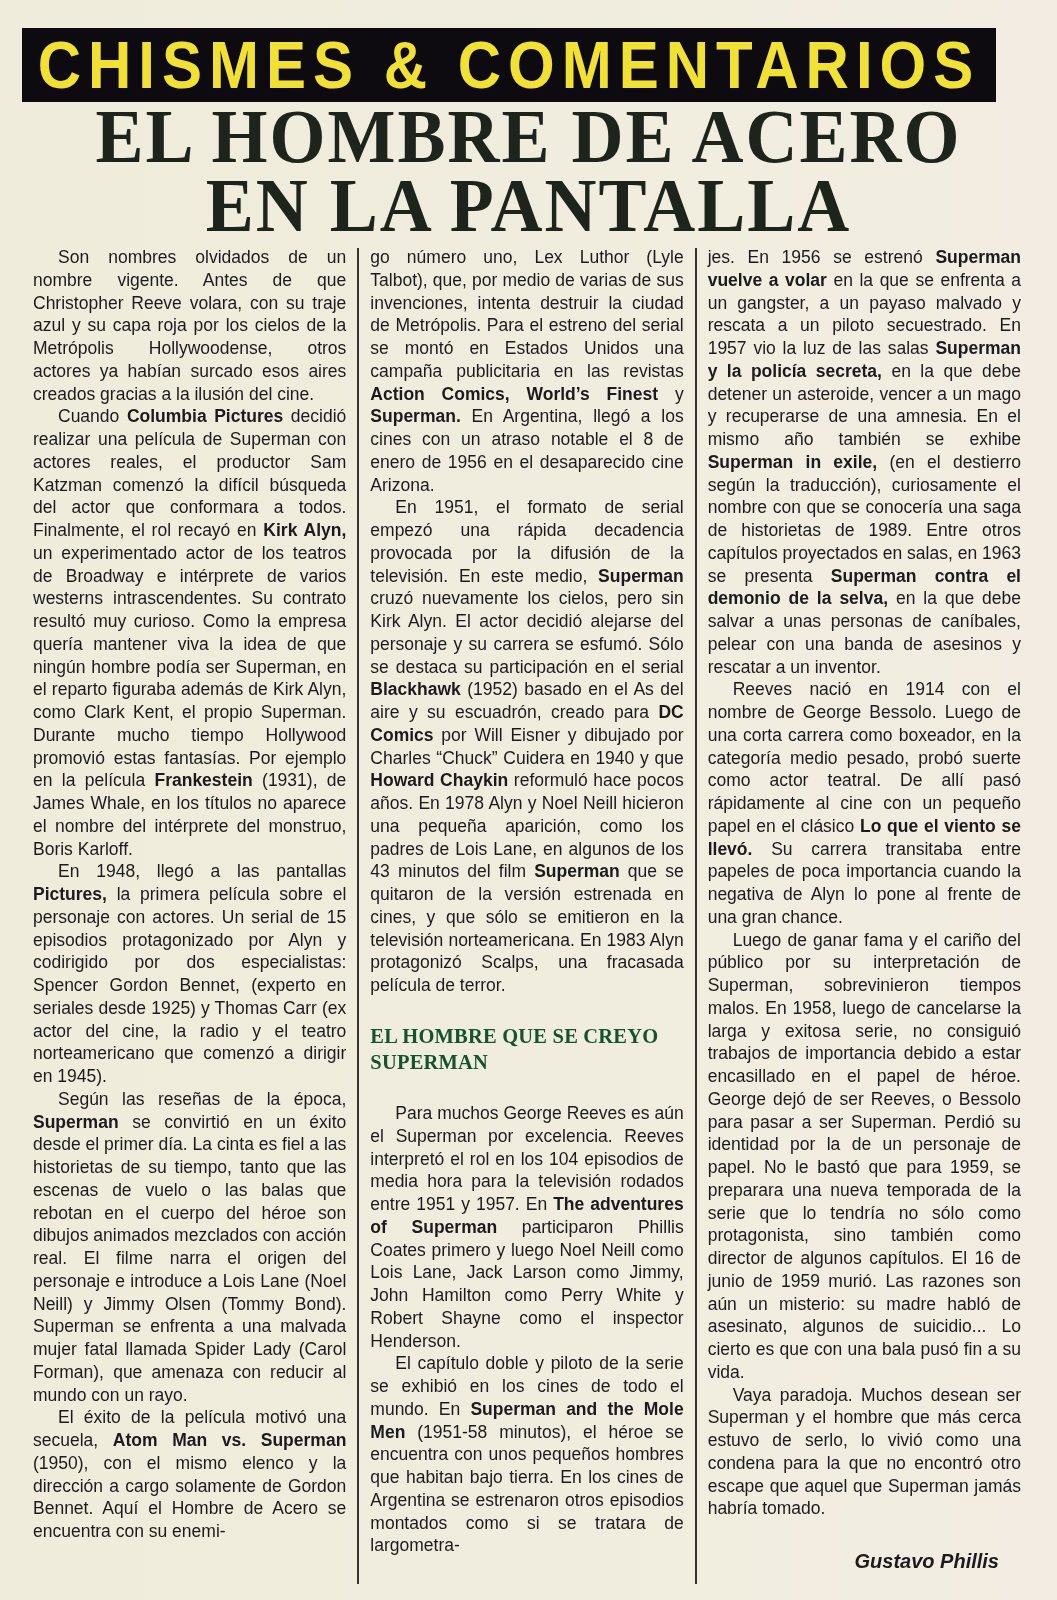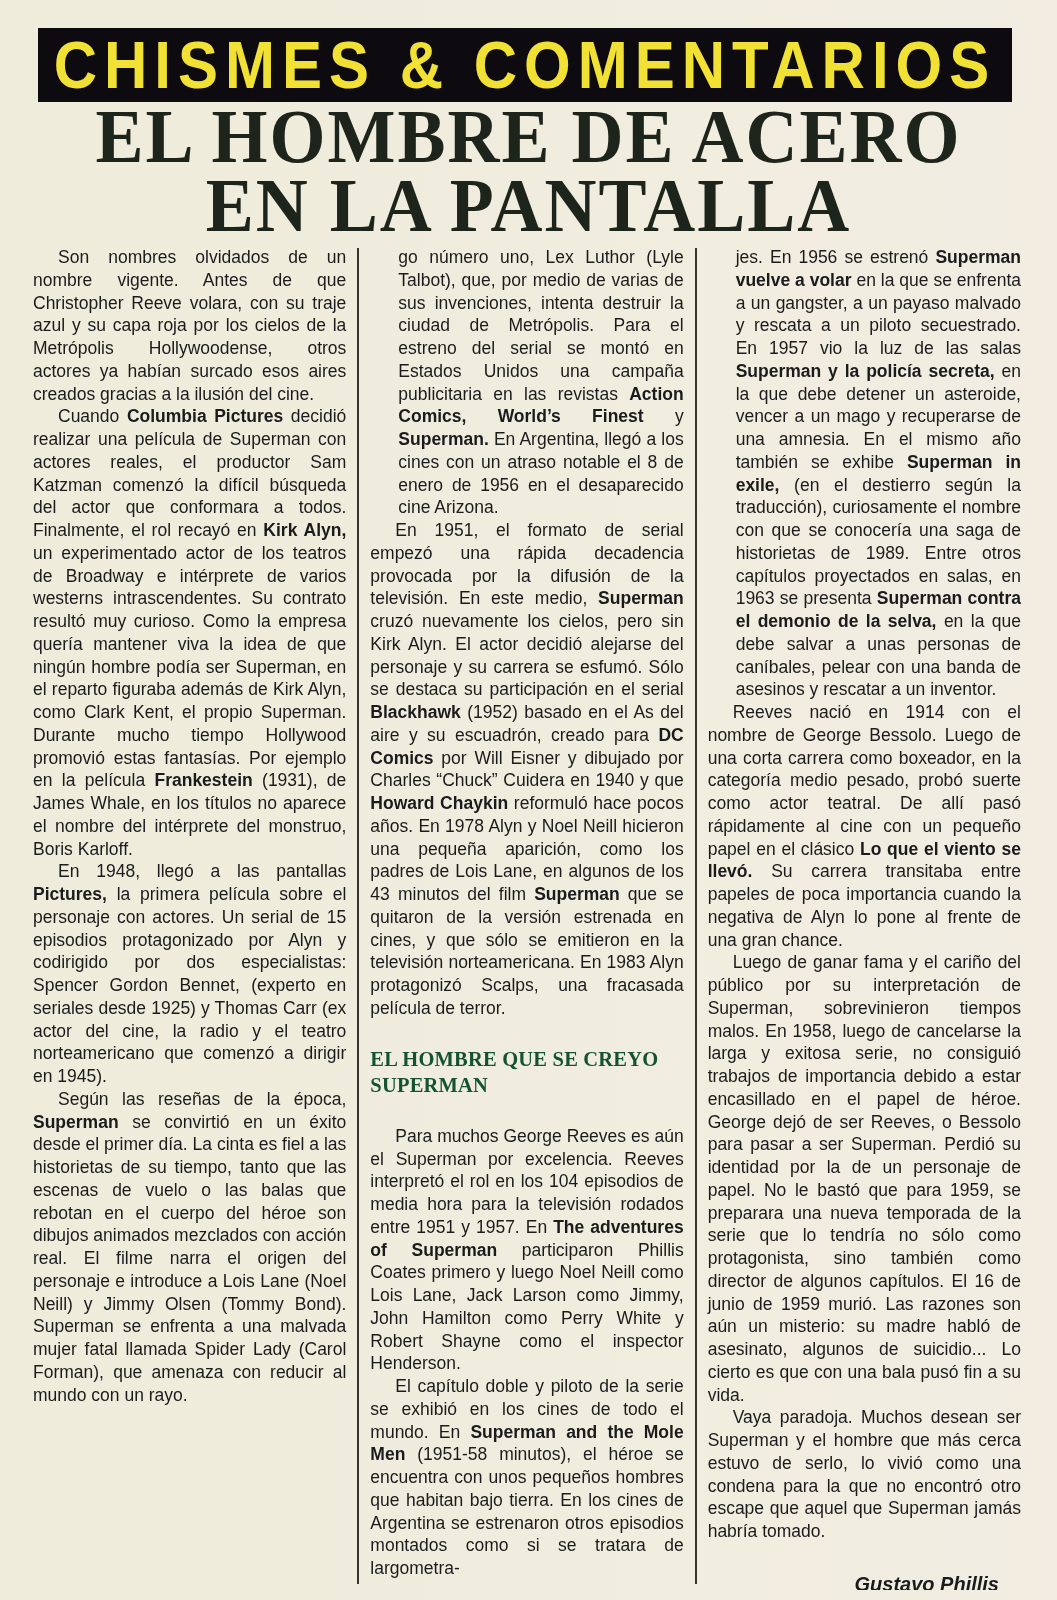--- a/index.html
+++ b/index.html
@@ -12,21 +12,21 @@
   }
   *{box-sizing:border-box;}
   html,body{margin:0;padding:0;}
   body{
     width:1057px;height:1600px;
     background:linear-gradient(90deg,#efecdb 0%,#f1eddf 70%,#f2ece2 100%);
     font-family:"Liberation Sans",sans-serif;
     overflow:hidden;position:relative;
   }
   .banner{
-    position:absolute;left:38px;top:28px;width:974px;height:74px;
+    position:absolute;left:22px;top:28px;width:974px;height:74px;
     background:var(--banner-bg);
     display:flex;align-items:center;justify-content:center;
   }
   .banner-text{
     color:var(--banner-text);
     font-weight:800;font-size:60px;letter-spacing:7px;white-space:nowrap;
     transform:scaleY(1.12);
     font-family:"Liberation Sans",sans-serif;
   }
   .headline{
@@ -43,21 +43,21 @@
   }
   .col{
     flex:1 1 0;
     text-align:justify;
     font-size:17.5px;line-height:1.3;
     color:var(--body-text);
     hyphens:auto;-webkit-hyphens:auto;
   }
   .vrule{flex:0 0 2px;background:var(--rule);margin:2px 11px 6px 11px;}
   .col p{margin:0;text-indent:25px;}
-  .col p.no-indent{text-indent:0;margin-left:28px;}
+  .col p.no-indent{text-indent:0;}
   .col h2.subhead{
     font-family:"Liberation Serif",serif;
     font-size:20.5px;line-height:1.3;font-weight:700;
     color:#14532d;margin:26px 0 26px;text-align:left;letter-spacing:0.2px;
   }
   .col .byline{
     text-align:right;font-weight:700;font-style:italic;
     font-size:20px;margin-top:28px;text-indent:0;padding-right:22px;
   }
 </style>
@@ -72,20 +72,21 @@
   <div class="hl-line">EL HOMBRE DE ACERO</div>
   <div class="hl-line">EN LA PANTALLA</div>
 </div>
 
 <div class="article">
     <div class="col">
       <p>Son nombres olvidados de un nombre vigente. Antes de que Christopher Reeve volara, con su traje azul y su capa roja por los cielos de la Metrópolis Hollywoodense, otros actores ya habían surcado esos aires creados gracias a la ilusión del cine.</p>
       <p>Cuando <b>Columbia Pictures</b> decidió realizar una película de Superman con actores reales, el productor Sam Katzman comenzó la difícil búsqueda del actor que conformara a todos. Finalmente, el rol recayó en <b>Kirk Alyn,</b> un experimentado actor de los teatros de Broadway e intérprete de varios westerns intrascendentes. Su contrato resultó muy curioso. Como la empresa quería mantener viva la idea de que ningún hombre podía ser Superman, en el reparto figuraba además de Kirk Alyn, como Clark Kent, el propio Superman. Durante mucho tiempo Hollywood promovió estas fantasías. Por ejemplo en la película <b>Frankestein</b> (1931), de James Whale, en los títulos no aparece el nombre del intérprete del monstruo, Boris Karloff.</p>
       <p>En 1948, llegó a las pantallas <b>Pictures,</b> la primera película sobre el personaje con actores. Un serial de 15 episodios protagonizado por Alyn y codirigido por dos especialistas: Spencer Gordon Bennet, (experto en seriales desde 1925) y Thomas Carr (ex actor del cine, la radio y el teatro norteamericano que comenzó a dirigir en 1945).</p>
       <p>Según las reseñas de la época, <b>Superman</b> se convirtió en un éxito desde el primer día. La cinta es fiel a las historietas de su tiempo, tanto que las escenas de vuelo o las balas que rebotan en el cuerpo del héroe son dibujos animados mezclados con acción real. El filme narra el origen del personaje e introduce a Lois Lane (Noel Neill) y Jimmy Olsen (Tommy Bond). Superman se enfrenta a una malvada mujer fatal llamada Spider Lady (Carol Forman), que amenaza con reducir al mundo con un rayo.</p>
+      <p>El éxito de la película motivó una secuela, <b>Atom Man vs. Superman</b> (1950), con el mismo elenco y la dirección a cargo solamente de Gordon Bennet. Aquí el Hombre de Acero se encuentra con su enemi-</p>
     </div>
     <div class="vrule"></div>
     <div class="col">
       <p class="no-indent">go número uno, Lex Luthor (Lyle Talbot), que, por medio de varias de sus invenciones, intenta destruir la ciudad de Metrópolis. Para el estreno del serial se montó en Estados Unidos una campaña publicitaria en las revistas <b>Action Comics, World’s Finest</b> y <b>Superman.</b> En Argentina, llegó a los cines con un atraso notable el 8 de enero de 1956 en el desaparecido cine Arizona.</p>
       <p>En 1951, el formato de serial empezó una rápida decadencia provocada por la difusión de la televisión. En este medio, <b>Superman</b> cruzó nuevamente los cielos, pero sin Kirk Alyn. El actor decidió alejarse del personaje y su carrera se esfumó. Sólo se destaca su participación en el serial <b>Blackhawk</b> (1952) basado en el As del aire y su escuadrón, creado para <b>DC Comics</b> por Will Eisner y dibujado por Charles “Chuck” Cuidera en 1940 y que <b>Howard Chaykin</b> reformuló hace pocos años. En 1978 Alyn y Noel Neill hicieron una pequeña aparición, como los padres de Lois Lane, en algunos de los 43 minutos del film <b>Superman</b> que se quitaron de la versión estrenada en cines, y que sólo se emitieron en la televisión norteamericana. En 1983 Alyn protagonizó Scalps, una fracasada película de terror.</p>
       <h2 class="subhead">EL HOMBRE QUE SE CREYO SUPERMAN</h2>
       <p>Para muchos George Reeves es aún el Superman por excelencia. Reeves interpretó el rol en los 104 episodios de media hora para la televisión rodados entre 1951 y 1957. En <b>The adventures of Superman</b> participaron Phillis Coates primero y luego Noel Neill como Lois Lane, Jack Larson como Jimmy, John Hamilton como Perry White y Robert Shayne como el inspector Henderson.</p>
       <p>El capítulo doble y piloto de la serie se exhibió en los cines de todo el mundo. En <b>Superman and the Mole Men</b> (1951-58 minutos), el héroe se encuentra con unos pequeños hombres que habitan bajo tierra. En los cines de Argentina se estrenaron otros episodios montados como si se tratara de largometra-</p>
     </div>
     <div class="vrule"></div>

